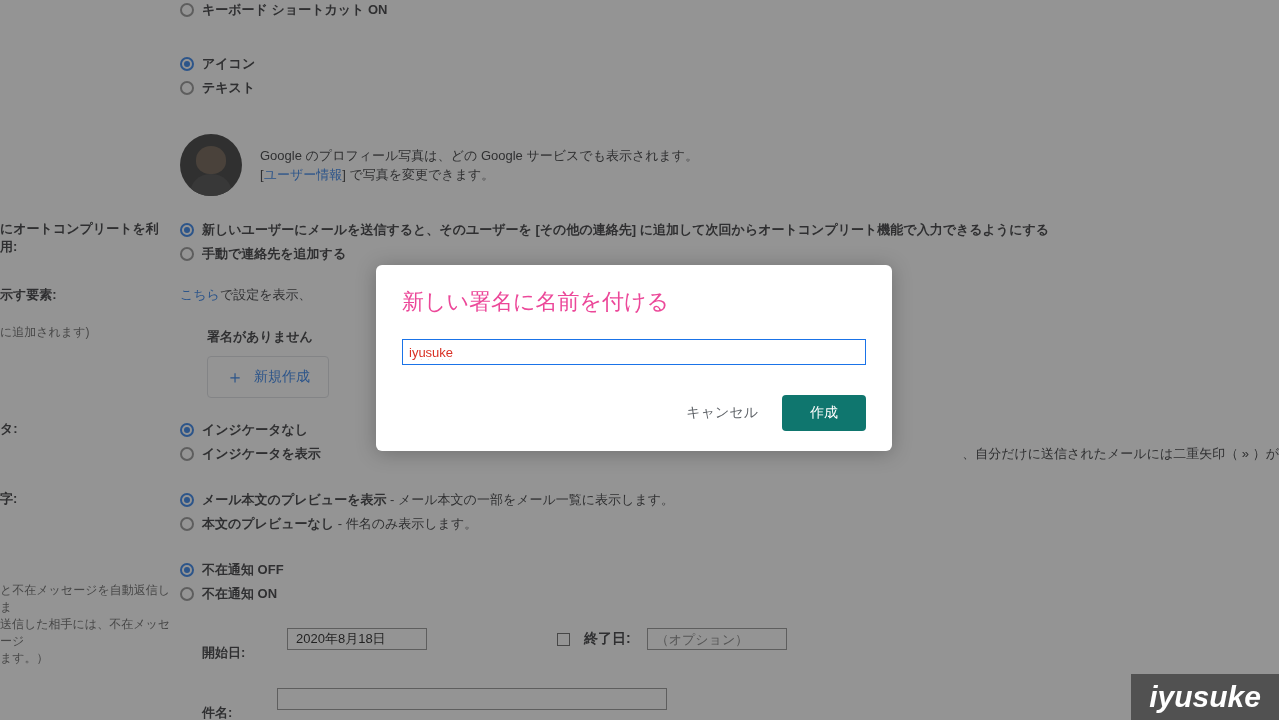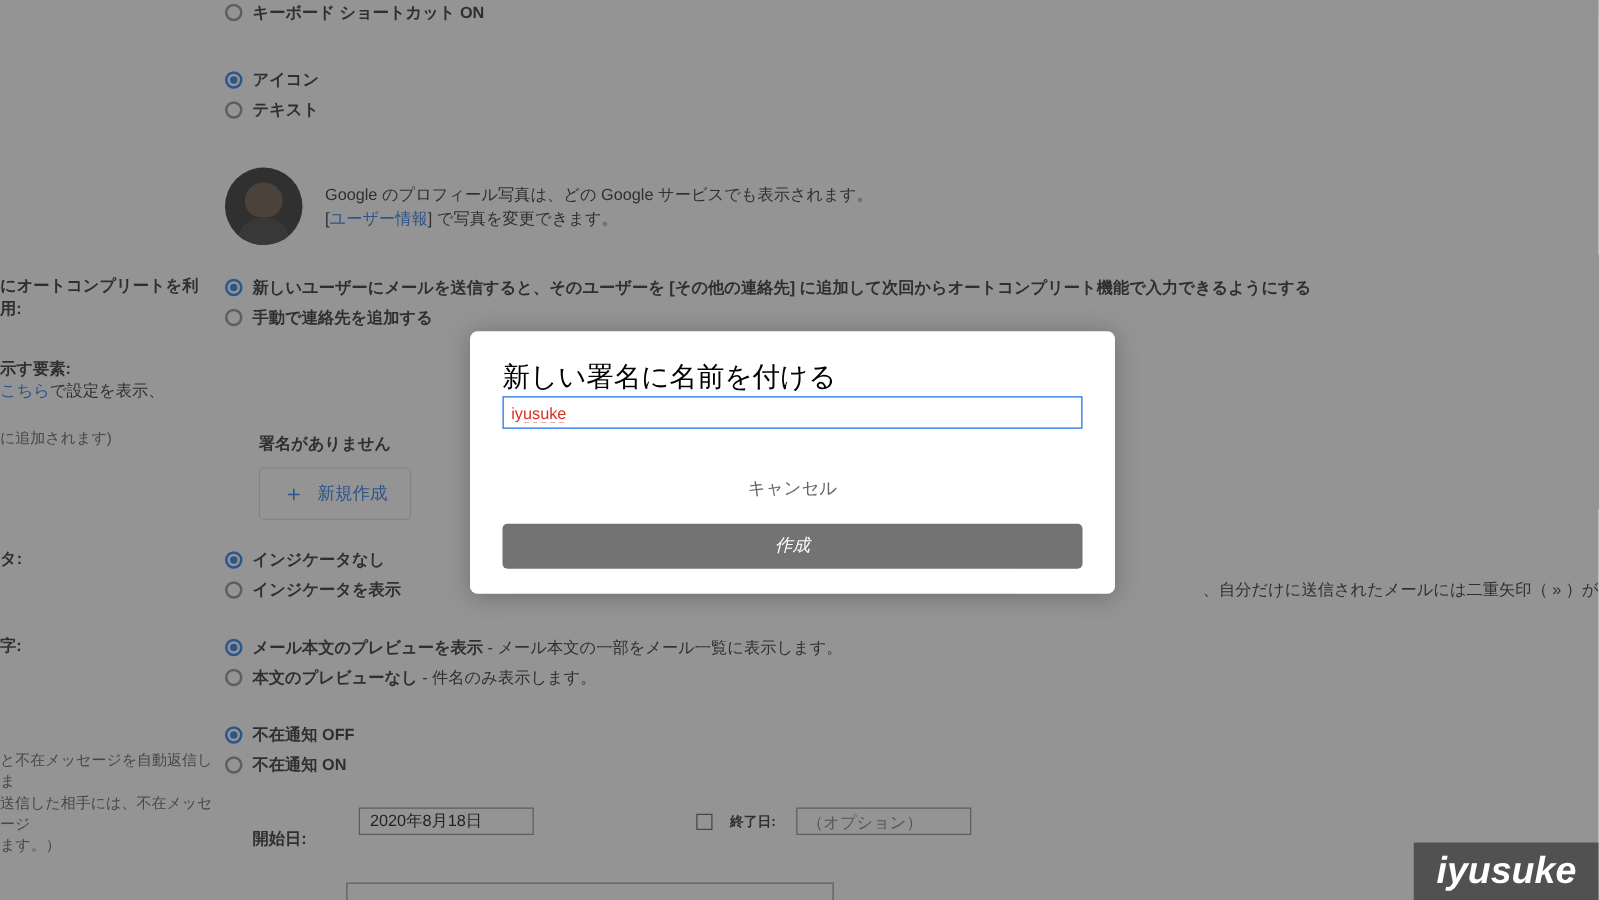--- a/index.html
+++ b/index.html
@@ -12,21 +12,20 @@
   height: 720px;
   overflow: hidden;
   position: relative;
 }
 .settings-bg {
   width: 1279px;
   height: 720px;
   background: #fff;
   position: relative;
   padding-top: 0;
-  border-radius: 15px;
 }
 .section-row {
   display: flex;
   align-items: flex-start;
   margin-bottom: 18px;
 }
 .left-labels {
   width: 180px;
   text-align: left;
   padding-right: 10px;
@@ -153,21 +152,21 @@
 }
 .checkbox {
   width: 13px;
   height: 13px;
   border: 1px solid #555;
   display: inline-block;
   margin-left: 120px;
   margin-right: 4px;
   vertical-align: middle;
 }
-.end-date-label { font-weight: bold; font-size: 11px; }
+.end-date-label { font-weight: bold; font-size: 14px; }
 .option-input {
   border: 1px solid #888;
   padding: 3px 8px;
   font-size: 13px;
   color: #888;
   width: 140px;
   height: 22px;
   margin-left: 6px;
 }
 .subject-input {
@@ -202,60 +201,60 @@
   left: 376px;
   width: 516px;
   background: #fff;
   border-radius: 6px;
   z-index: 20;
   padding: 22px 26px 20px 26px;
   box-shadow: 0 2px 20px rgba(0,0,0,0.25);
 }
 .modal-title {
   font-size: 22px;
-  color: #000000;
+  color: #ec4899;
   font-weight: 400;
+  margin-bottom: 22px;
 }
 .modal-input {
   width: 100%;
   border: 1px solid #1a73e8;
   padding: 5px 6px;
   font-size: 13px;
   color: #d93025;
   outline: none;
   height: 26px;
   font-family: inherit;
   text-decoration: underline wavy #d93025;
   text-decoration-thickness: 1px;
   text-underline-offset: 2px;
 }
 .modal-actions {
   display: flex;
   justify-content: flex-end;
   gap: 10px;
   margin-top: 30px;
-  flex-direction: column;
+  align-items: center;
 }
 .modal-cancel {
   background: none;
   border: none;
   color: #5f6368;
   font-size: 14px;
   padding: 9px 14px;
   cursor: pointer;
 }
 .modal-create {
-  background: #737373;
+  background: #0f766e;
   color: #fff;
   border: none;
   font-size: 14px;
-  padding: 9px 12px;
+  padding: 9px 28px;
   border-radius: 4px;
   cursor: pointer;
-  font-style: italic;
 }
 
 
 .watermark {
   position: absolute;
   right: 0;
   bottom: 0;
   background: rgba(0,0,0,0.45);
   color: #fff;
   font-style: italic;
@@ -319,21 +318,21 @@
         <span class="radio checked"></span>
         <span class="radio-label bold">新しいユーザーにメールを送信すると、そのユーザーを [その他の連絡先] に追加して次回からオートコンプリート機能で入力できるようにする</span>
       </div>
       <div class="radio-row">
         <span class="radio"></span>
         <span class="radio-label bold">手動で連絡先を追加する</span>
       </div>
     </div>
   </div>
 
-  <div class="section-row" style="margin-top:7px;flex-direction:column;">
+  <div class="section-row" style="margin-top:7px;">
     <div class="left-labels">
       <span class="left-label-text">示す要素:</span>
     </div>
     <div class="content-col">
       <span class="link">こちら</span><span>で設定を表示、</span>
     </div>
   </div>
 
   <div class="section-row" style="margin-top:20px;gap:27px;">
     <div class="left-labels">

